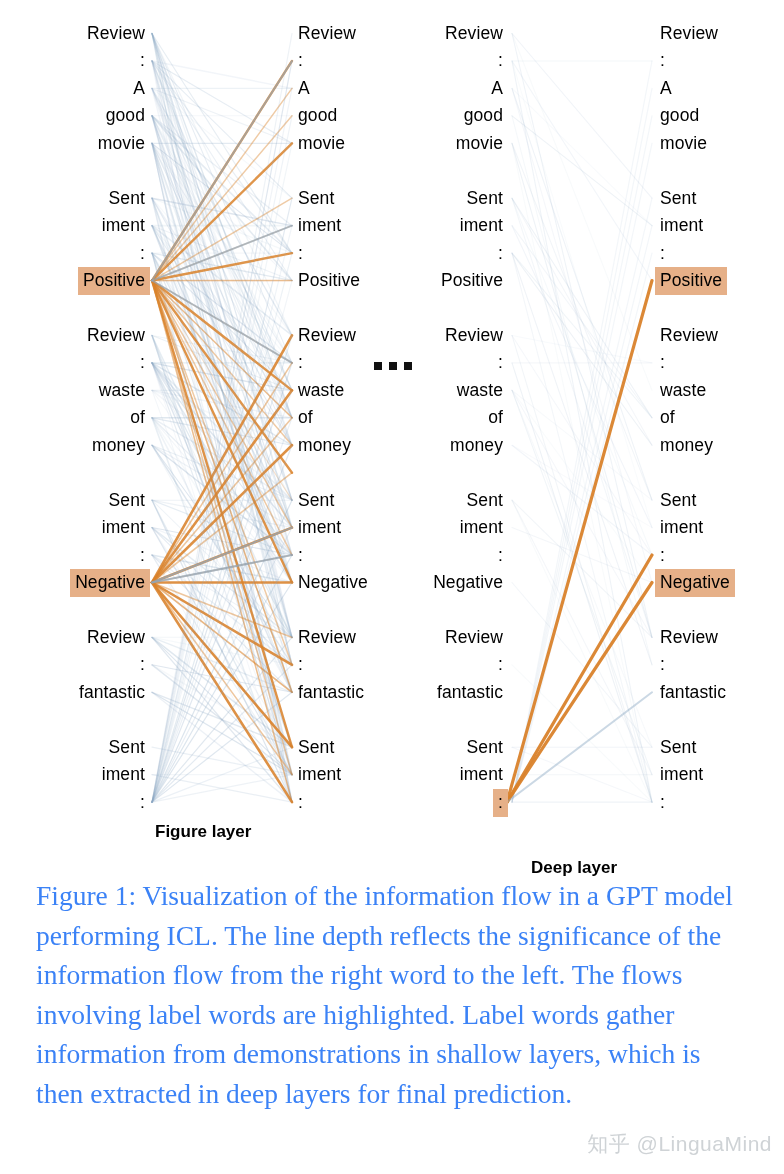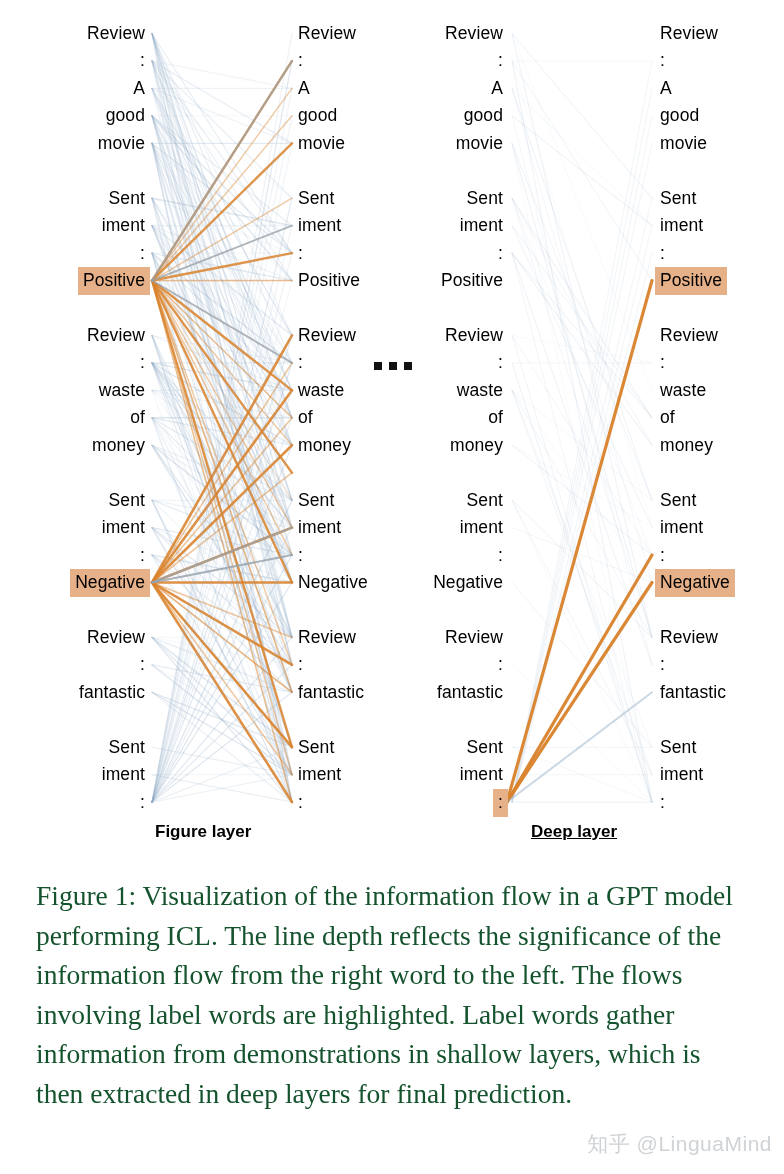--- a/index.html
+++ b/index.html
@@ -56,21 +56,21 @@
   #col3 { left: 358px; width: 145px; }
   #col4 { left: 660px; width: 150px; }
 
   .layer-label {
     position: absolute;
     font-size: 17px;
     font-weight: bold;
     white-space: nowrap;
   }
   #label-shallow { left: 155px; top: 822px; }
-  #label-deep    { left: 531px; top: 822px; text-decoration: underline; }
+  #label-deep    { left: 531px; top: 858px; }
 
   #ellipsis {
     position: absolute;
     left: 374px;
     top: 362px;
     display: flex;
     gap: 7px;
   }
   #ellipsis span {
     display: block;
@@ -81,21 +81,21 @@
 
   #caption {
     position: absolute;
     left: 36px;
     top: 876px;
     width: 716px;
     font-family: "Liberation Serif", serif;
     font-size: 27.5px;
     line-height: 39.5px;
     text-align: left;
-    color: #14532d;
+    color: #3b82f6;
   }
 
   #watermark {
     position: absolute;
     right: 12px;
     bottom: 16px;
     font-size: 21px;
     color: #cfd3d6;
     font-family: "Liberation Sans", sans-serif;
     letter-spacing: 0.5px;

